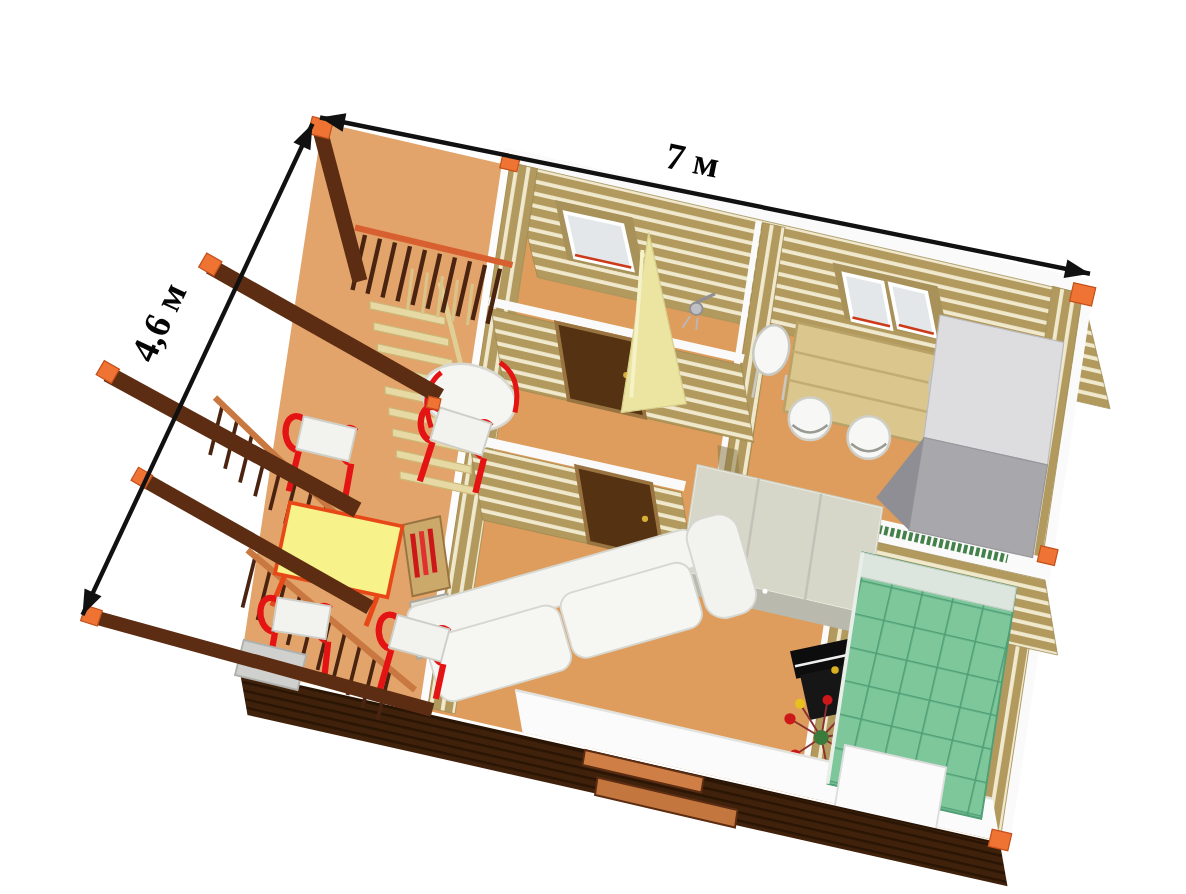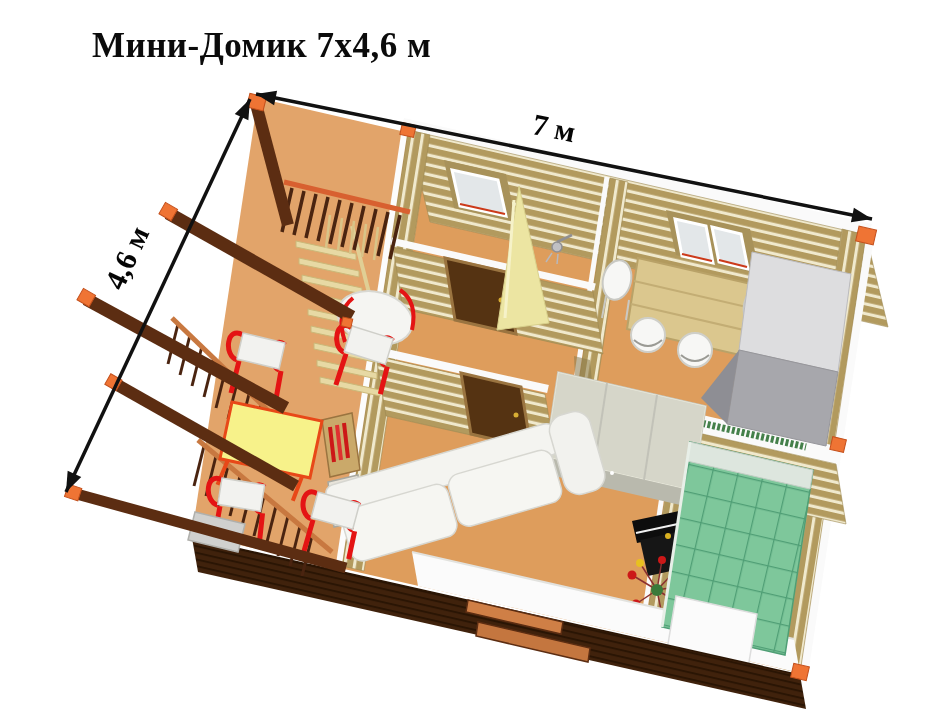--- a/index.html
+++ b/index.html
@@ -344,15 +344,14 @@
     <g transform="translate(66,492) rotate(115)">
           <path d="M0,0 L-20,-7.5 L-20,7.5 Z" fill="#111111"></path>
         </g>
     <g transform="translate(250,99) rotate(295)">
           <path d="M0,0 L-20,-7.5 L-20,7.5 Z" fill="#111111"></path>
         </g>
     <text class="dim-label" x="136" y="262" text-anchor="middle" transform="rotate(-65 136 262)">4,6 м</text>
   </g>
 </svg>
 
-<div class="title">Мини-Домик 7x4,6 м</div>
 
 </div>
 
 </body></html>

